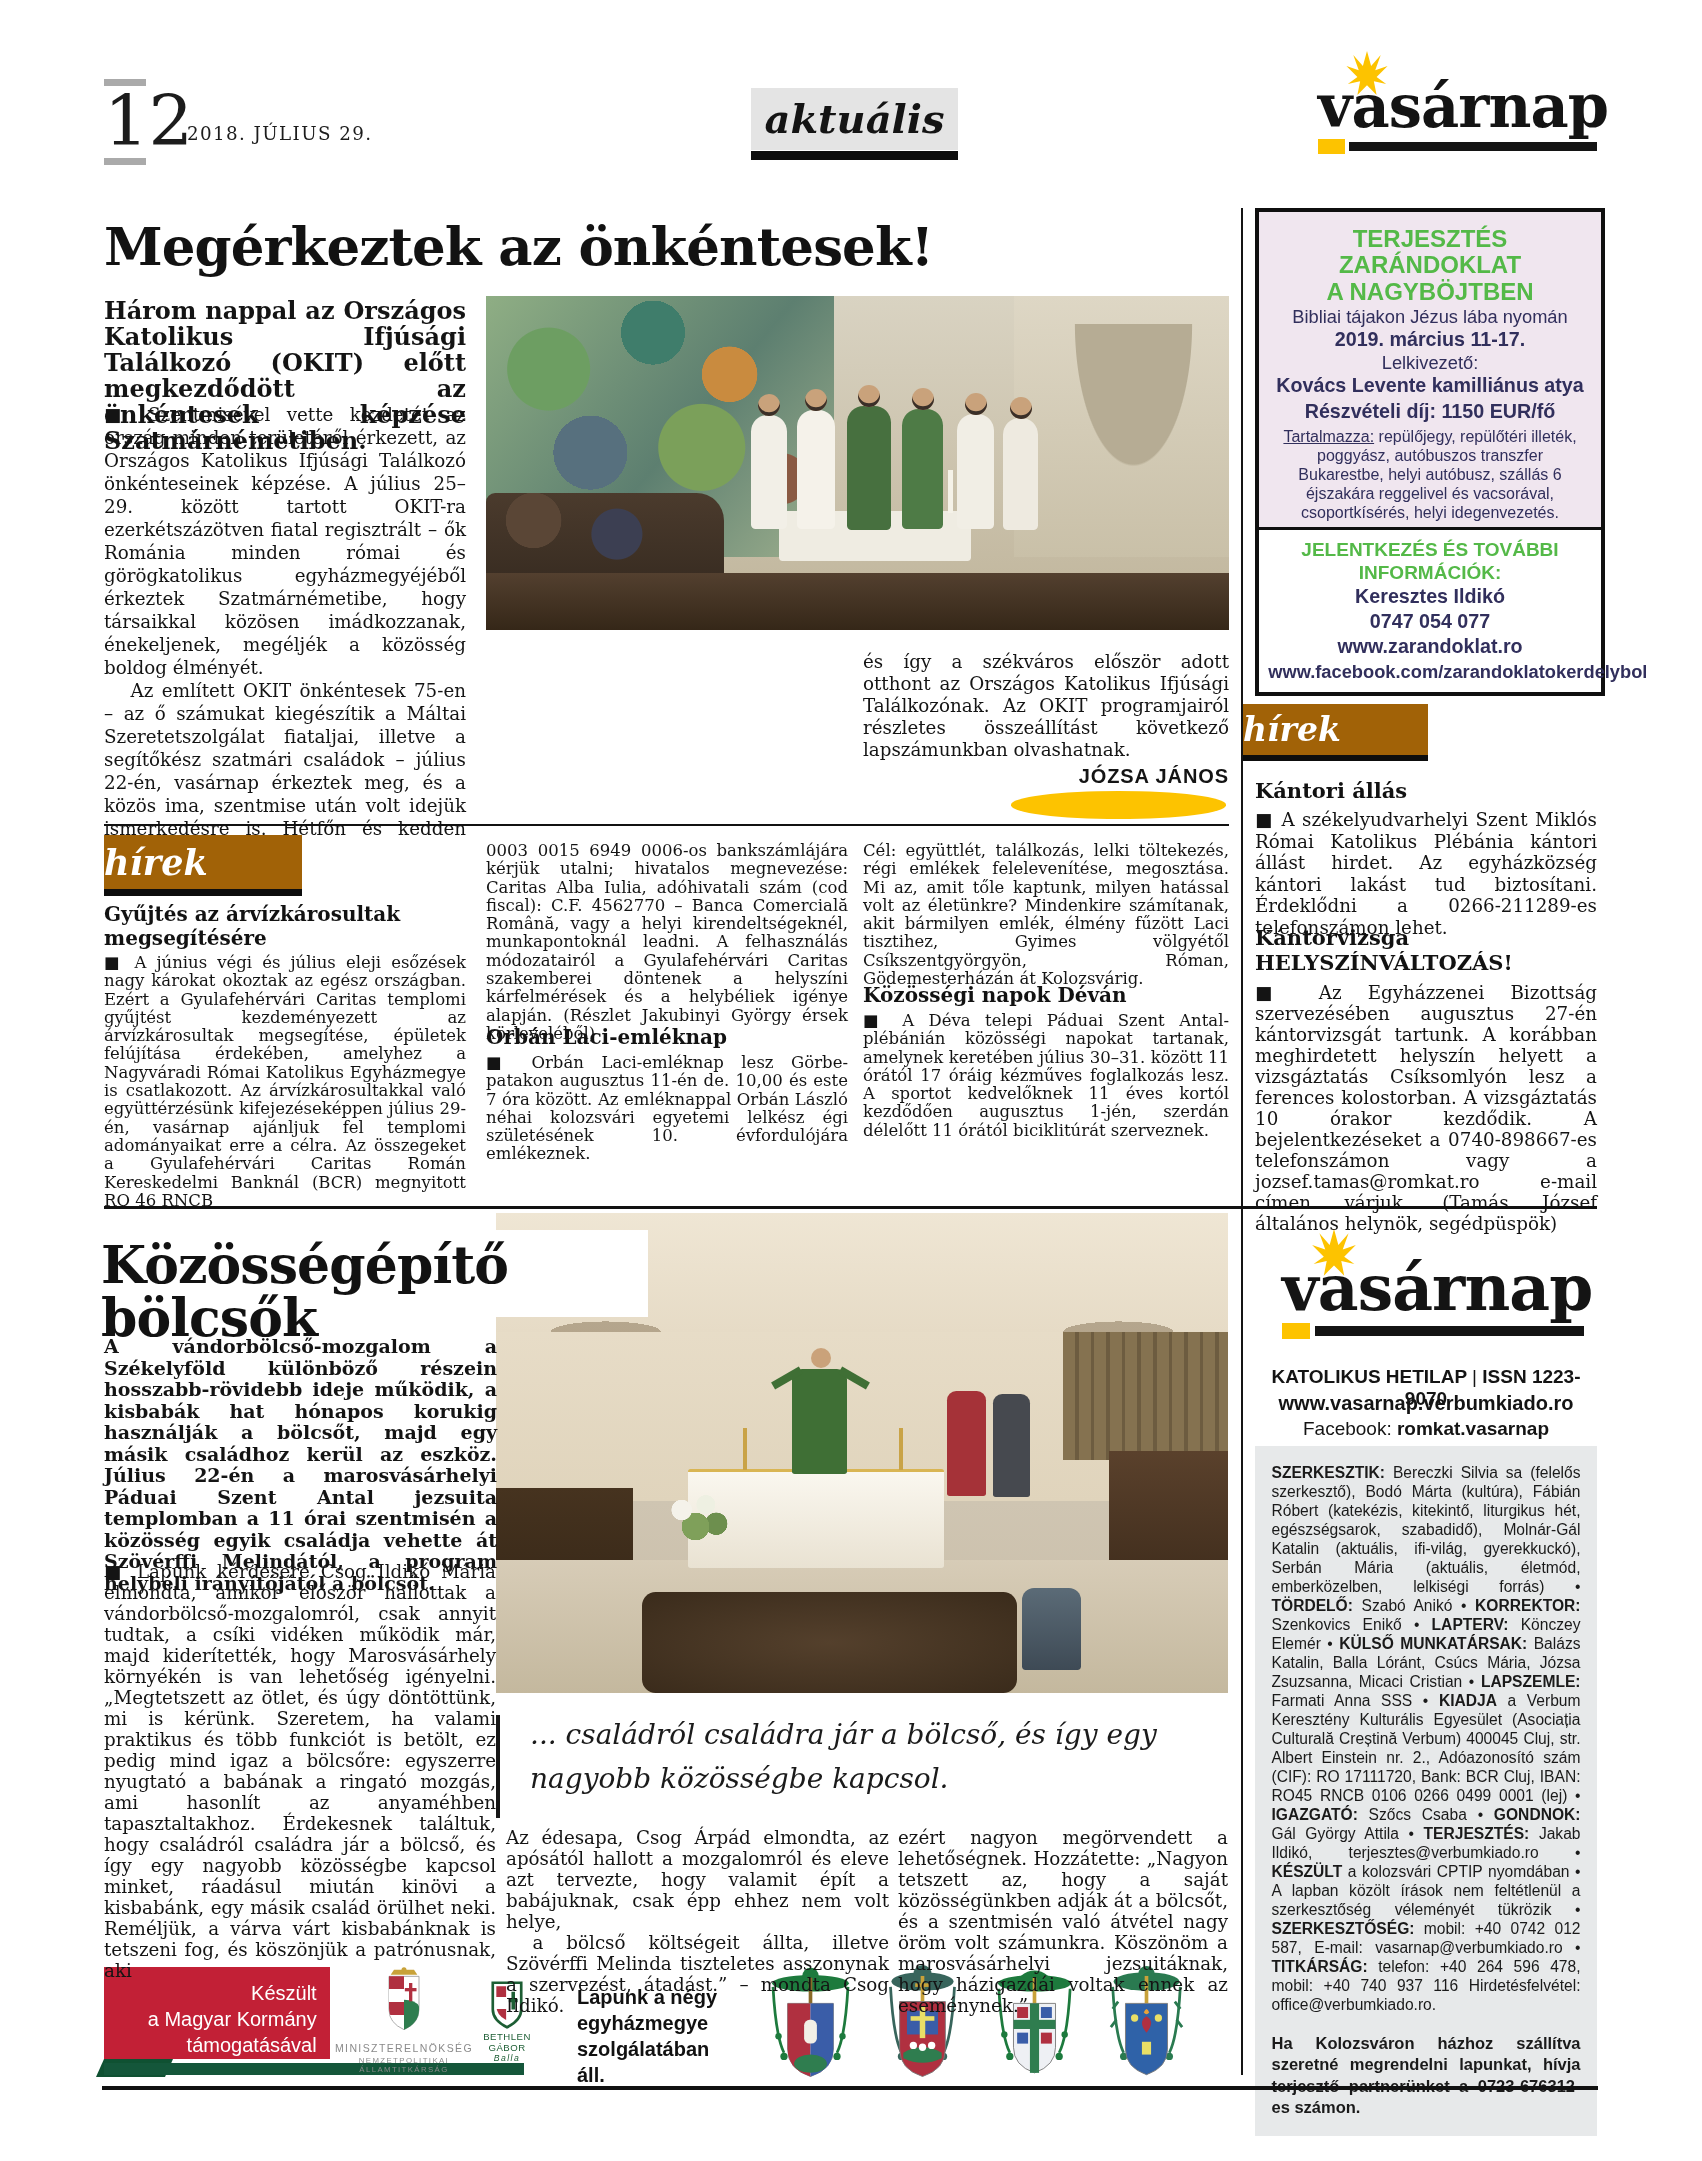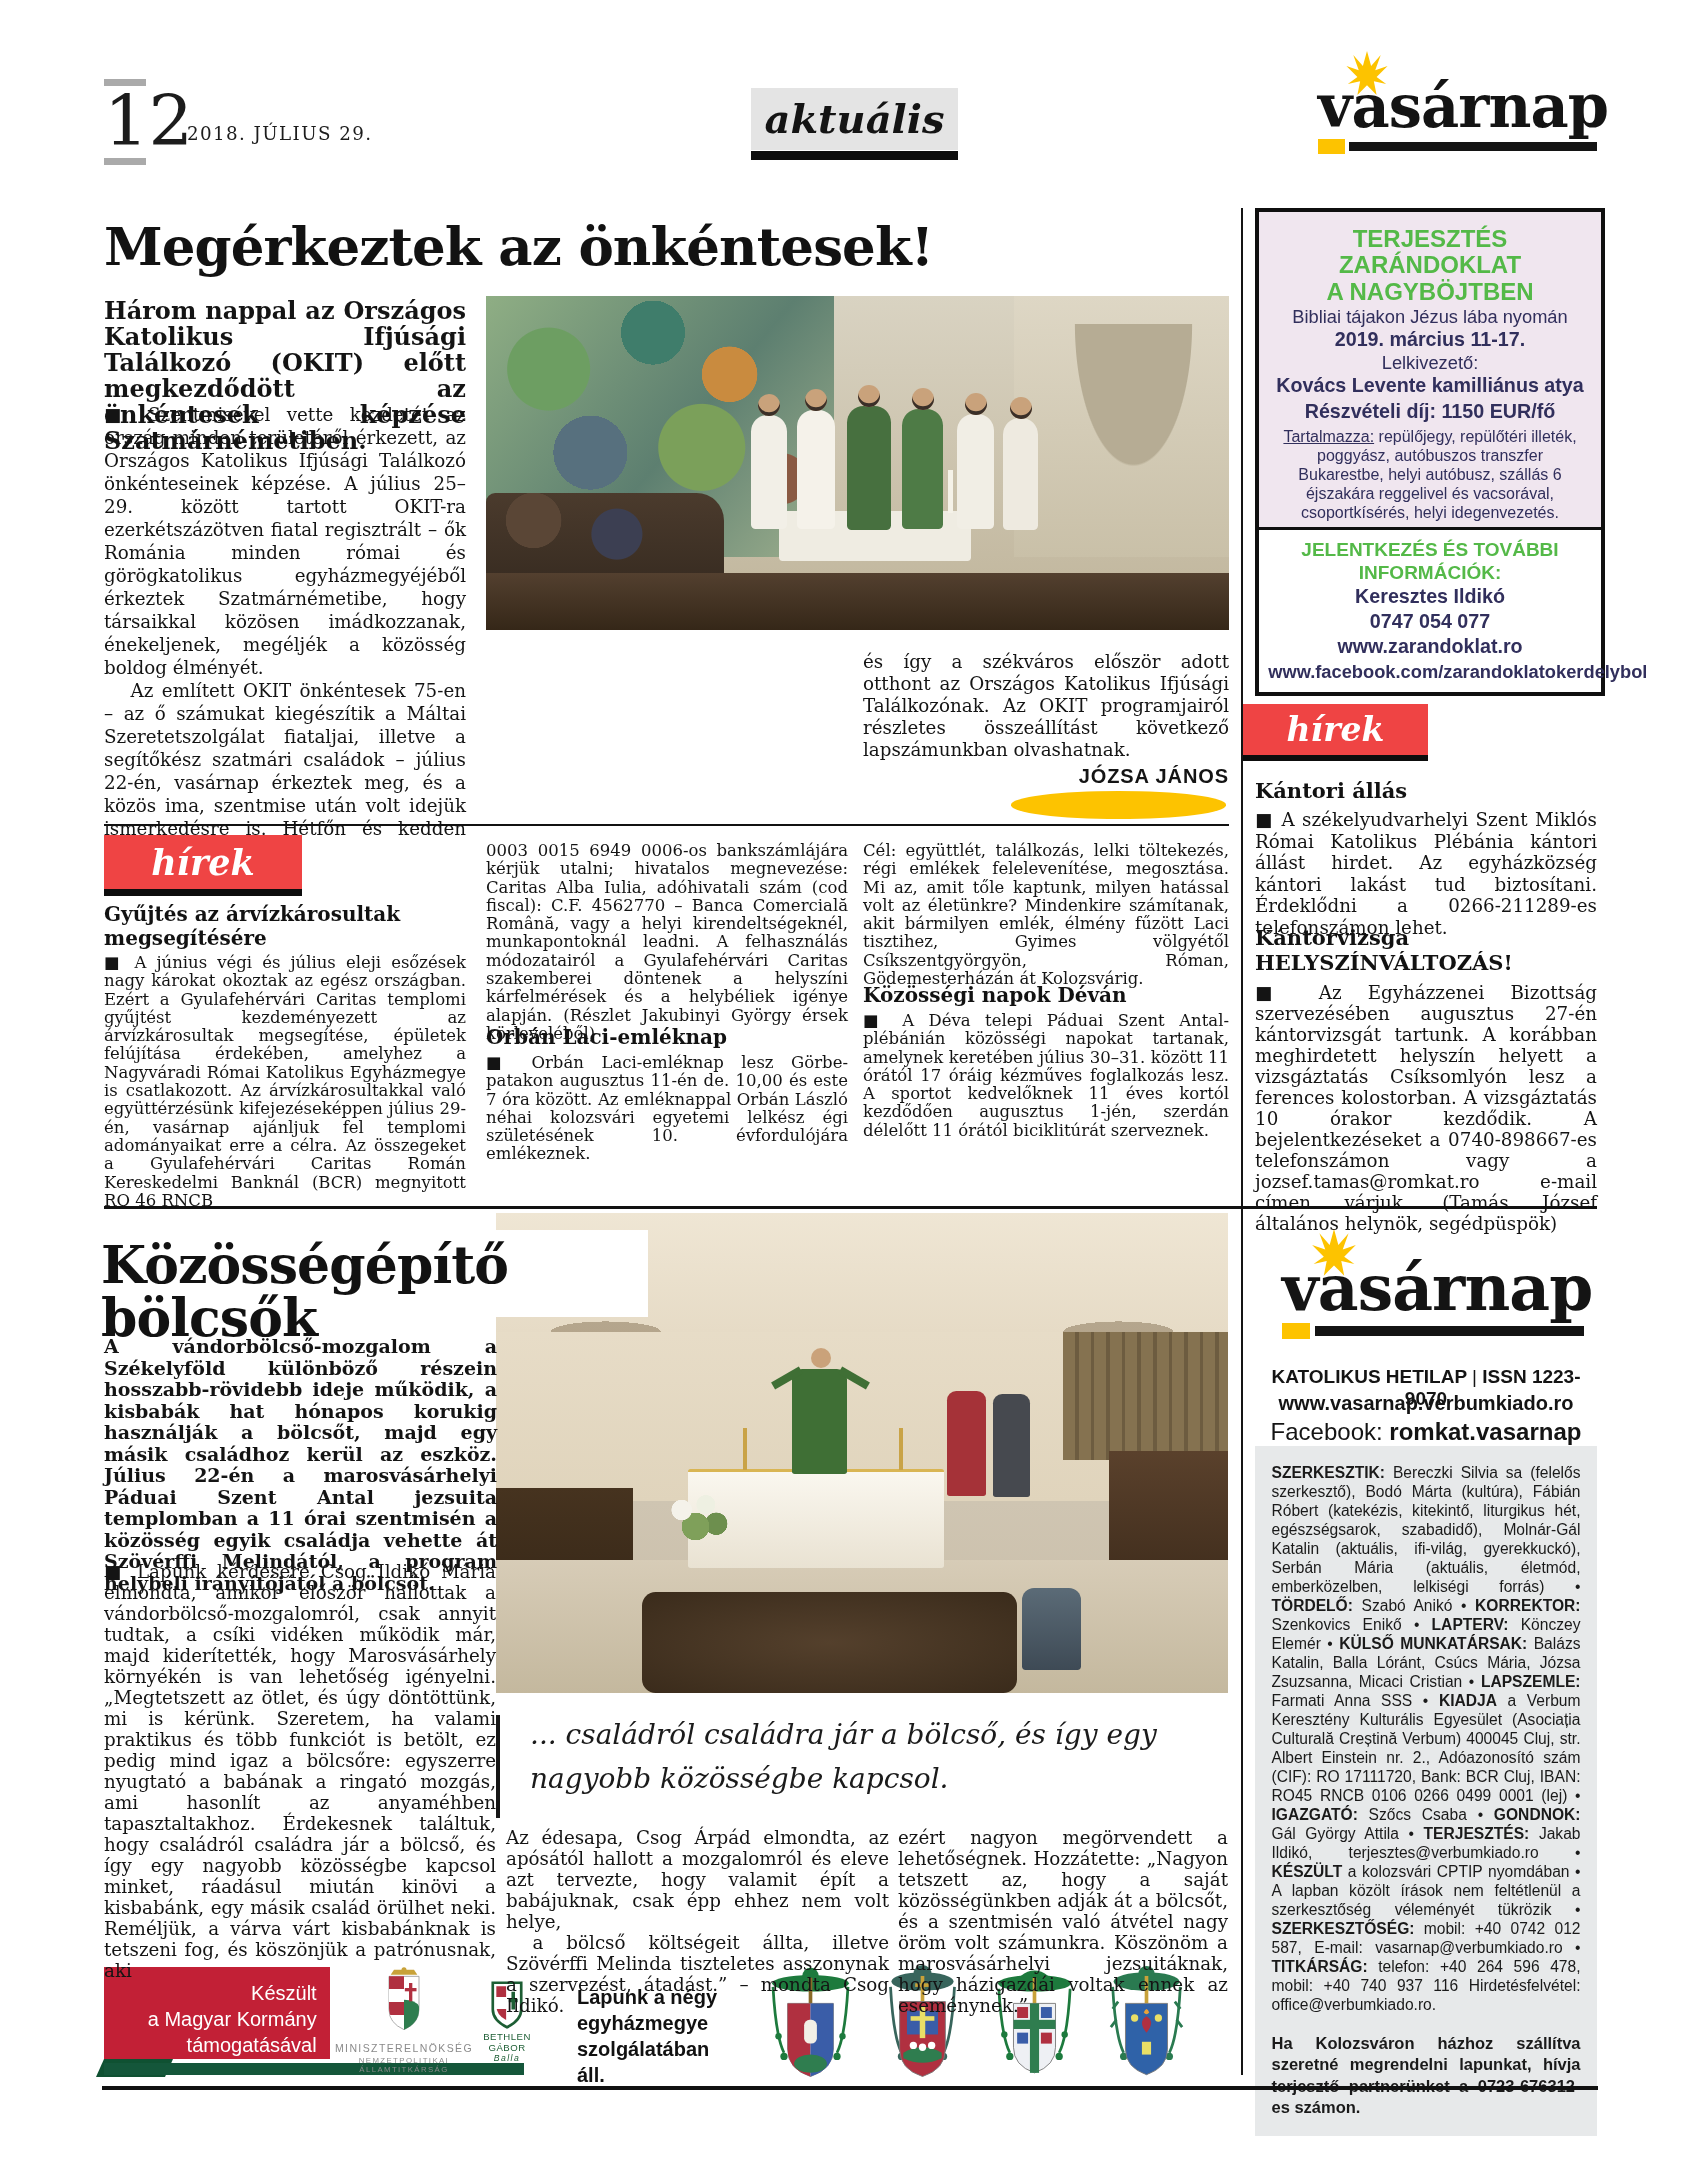--- a/index.html
+++ b/index.html
@@ -23,21 +23,21 @@
   .hl{font-weight:bold;line-height:1.02;letter-spacing:-0.9px;color:#121212;}
   .lead{font-weight:bold;text-align:justify;}
   .bt{text-align:justify;}
   .bt p{margin:0;}
   .bt p + p{text-indent:26.5px;}
   .ntitle{font-weight:bold;color:#121212;}
   .byline{font-family:"Liberation Sans",sans-serif;font-weight:bold;letter-spacing:0.9px;text-align:right;}
   .hilite{position:absolute;background:#fdc300;border-radius:50%;z-index:0;}
   .byline span{position:relative;z-index:1;}
   .rule{background:#111111;}
-  .news-label{background:#ef4444;border-bottom:7.3px solid #0d0d0d;display:flex;align-items:center;justify-content:center;}
+  .news-label{background:#a16207;border-bottom:7.3px solid #0d0d0d;display:flex;align-items:center;justify-content:flex-start;}
   .news-label span{font-style:italic;font-weight:bold;color:#ffffff;}
   
   .adbox{border:4.6px solid #0f0f0f;display:flex;flex-direction:column;background:#ffffff;}
   .ad-top{flex:1;background:#f0e6ef;text-align:center;padding:13.7px 15.6px 4.6px;overflow:hidden;color:#312f5c;}
   .ad-bottom{border-top:3.2px solid #0f0f0f;background:#ffffff;text-align:center;padding:8.2px 9.2px;color:#312f5c;font-family:"Liberation Sans",sans-serif;}
   .ad-title{color:#54b948;font-family:"Liberation Sans",sans-serif;font-weight:bold;font-size:24px;line-height:26.5px;}
   .ad-line{font-family:"Liberation Sans",sans-serif;font-size:18.3px;line-height:23px;}
   .ad-line.b{font-weight:bold;font-size:19.7px;}
   .ad-inc{font-family:"Liberation Sans",sans-serif;font-size:16px;line-height:19px;margin-top:4.6px;}
   .ad-info{color:#54b948;font-weight:bold;font-size:19px;line-height:23px;}
@@ -230,21 +230,21 @@
       <span class="bbar" style="height:9.2px;"></span>
     </div>
   </div>
 
   <div class="abs mast-line" style="left:1255px;top:1366px;width:342px;font-size:19px;font-weight:bold;">
     <span>KATOLIKUS HETILAP</span>
     <span style="font-weight:normal;">|</span>
     <span>ISSN 1223-9070</span>
   </div>
   <div class="abs mast-line" style="left:1255px;top:1392px;width:342px;font-size:20px;font-weight:bold;">www.vasarnap.verbumkiado.ro</div>
-  <div class="abs mast-line" style="left:1255px;top:1418px;width:342px;font-size:24px;">
+  <div class="abs mast-line" style="left:1255px;top:1418px;width:342px;font-size:19px;">
     <span>Facebook: </span><b>romkat.vasarnap</b>
   </div>
 
   <div class="abs imp" style="left:1255px;top:1446px;width:309px;">
     <span><b>SZERKESZTIK:</b><span> Bereczki Silvia sa (felelős szerkesztő), Bodó Márta (kultúra), Fábián Róbert (katekézis, kitekintő, liturgikus hét, egészségsarok, szabadidő), Molnár-Gál Katalin (aktuális, ifi-világ, gyerekkuckó), Serbán Mária (aktuális, életmód, emberközelben, lelkiségi forrás) • </span></span><span><b>TÖRDELŐ:</b><span> Szabó Anikó • </span></span><span><b>KORREKTOR:</b><span> Szenkovics Enikő • </span></span><span><b>LAPTERV:</b><span> Könczey Elemér • </span></span><span><b>KÜLSŐ MUNKATÁRSAK:</b><span> Balázs Katalin, Balla Lóránt, Csúcs Mária, Józsa Zsuzsanna, Micaci Cristian • </span></span><span><b>LAPSZEMLE:</b><span> Farmati Anna SSS • </span></span><span><b>KIADJA</b><span> a Verbum Keresztény Kulturális Egyesület (Asociația Culturală Creștină Verbum) 400045 Cluj, str. Albert Einstein nr. 2., Adóazonosító szám (CIF): RO 17111720, Bank: BCR Cluj, IBAN: RO45 RNCB 0106 0266 0499 0001 (lej) • </span></span><span><b>IGAZGATÓ:</b><span> Szőcs Csaba • </span></span><span><b>GONDNOK:</b><span> Gál György Attila • </span></span><span><b>TERJESZTÉS:</b><span> Jakab Ildikó, terjesztes@verbumkiado.ro • </span></span><span><b>KÉSZÜLT</b><span> a kolozsvári CPTIP nyomdában • A lapban közölt írások nem feltétlenül a szerkesztőség véleményét tükrözik • </span></span><span><b>SZERKESZTŐSÉG:</b><span> mobil: +40 0742 012 587, E-mail: vasarnap@verbumkiado.ro • </span></span><span><b>TITKÁRSÁG:</b><span> telefon: +40 264 596 478, mobil: +40 740 937 116 Hirdetésfelvétel: office@verbumkiado.ro.</span></span>
     <p class="subscribe">Ha Kolozsváron házhoz szállítva szeretné megrendelni lapunkat, hívja terjesztő partnerünket a 0723-676312-es számon.</p>
   </div>
 
   <div class="abs gov" style="left:104px;top:1967px;width:199px;height:66px;">
     <div>Készült</div>

